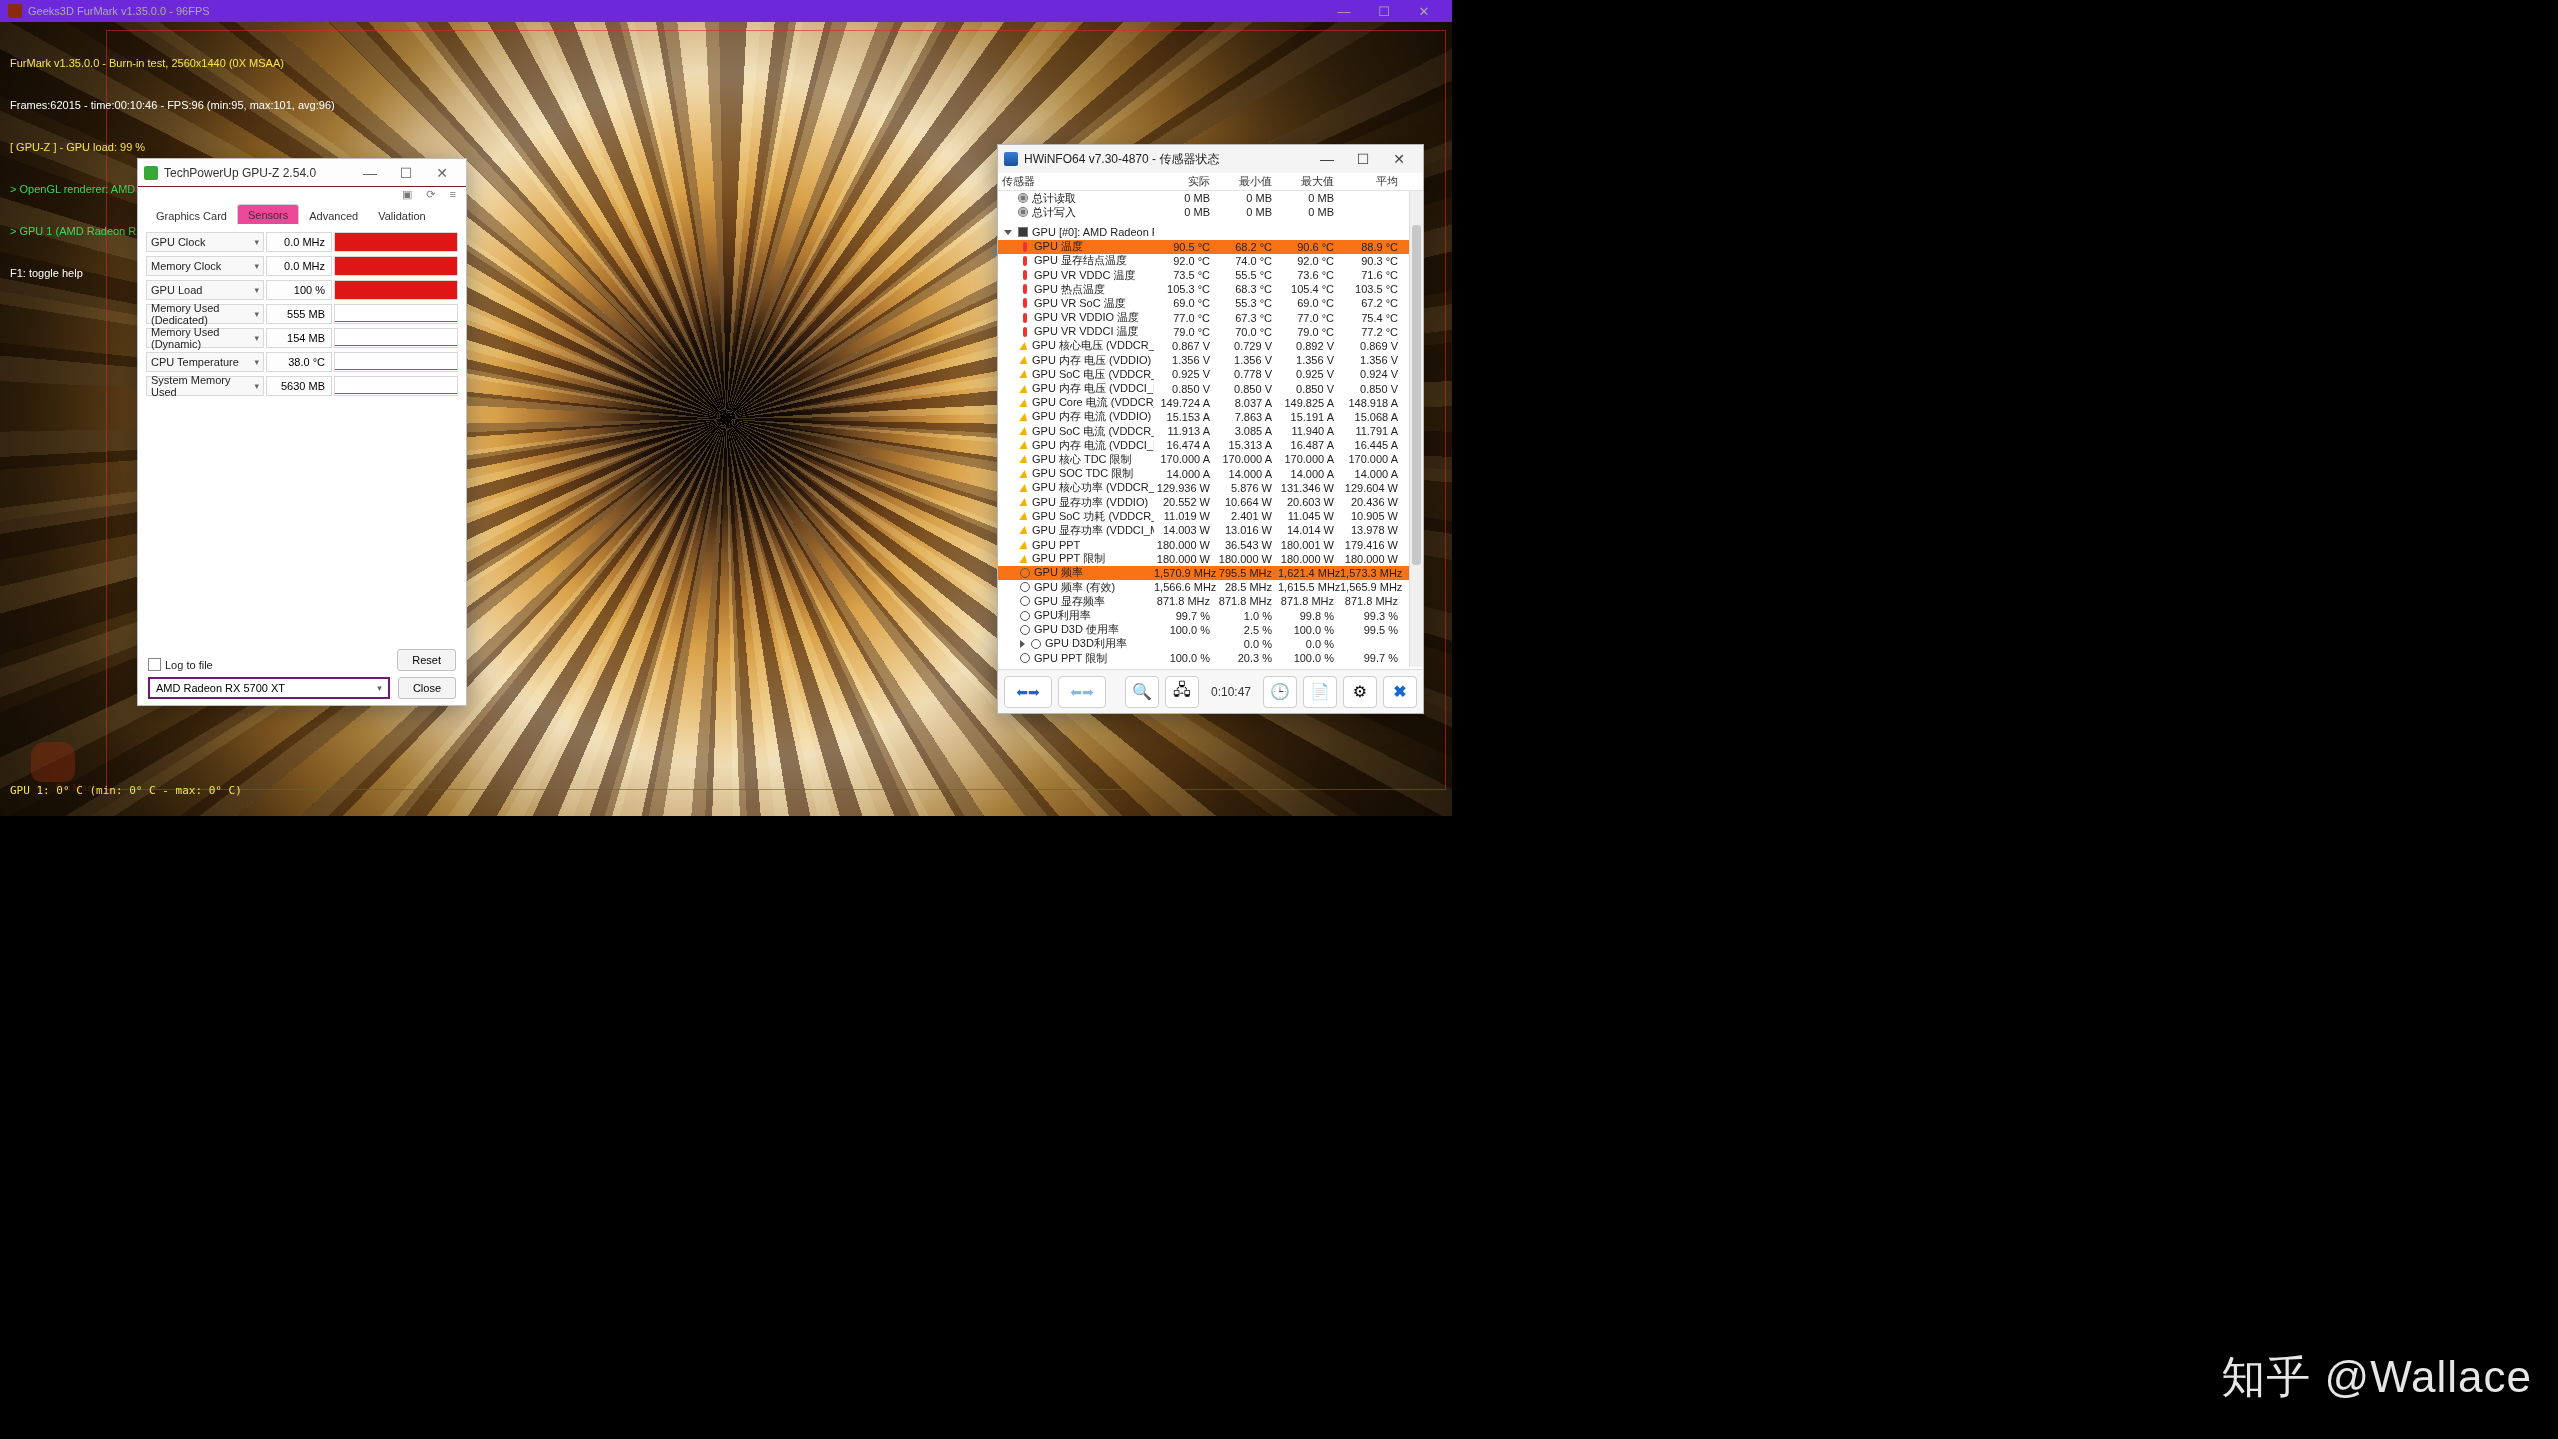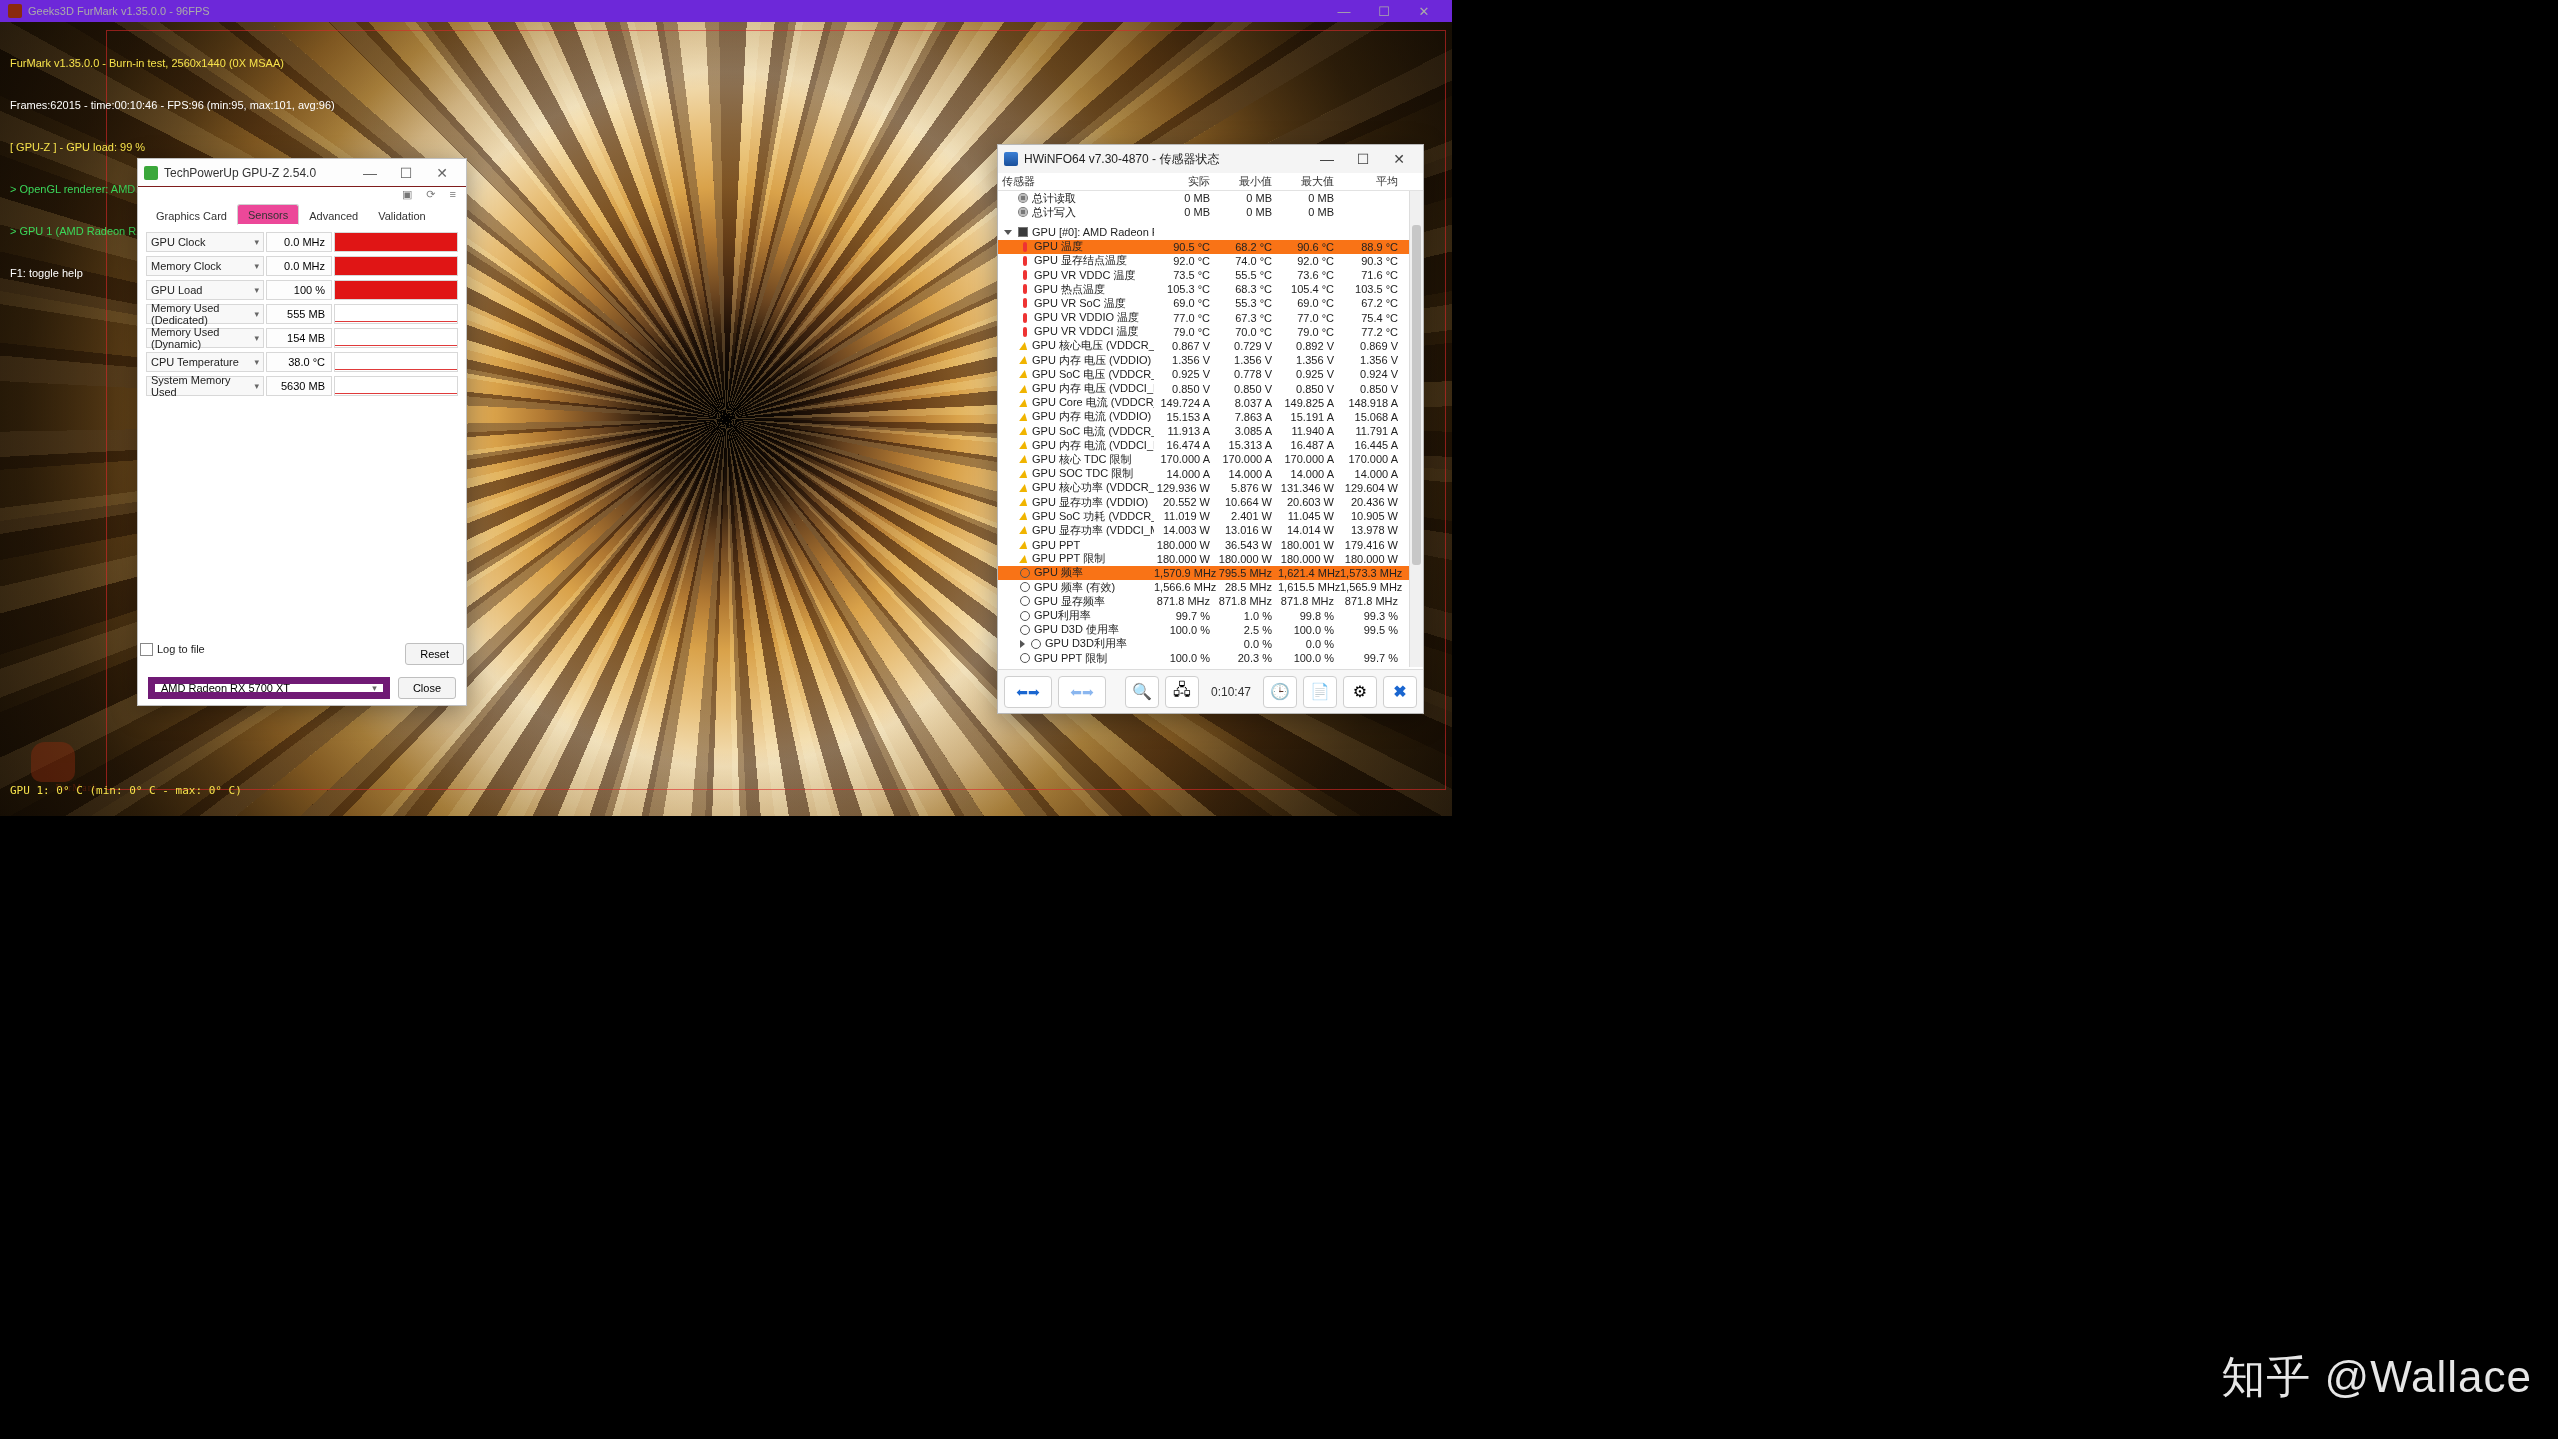--- a/index.html
+++ b/index.html
@@ -43,27 +43,27 @@
 .gpuz-tab { padding: 4px 10px 3px; cursor: pointer; }
 .gpuz-tab.active { border: 1px solid #d0d0d0; border-bottom: 1px solid #fff; background: #ec4899; border-radius: 3px 3px 0 0; }
 .gpuz-body { padding: 6px 8px 0; }
 .sensor-row { display: flex; align-items: center; height: 22px; margin-bottom: 2px; }
 .sensor-label { width: 118px; height: 20px; background: #f8f8f8; border: 1px solid #d8d8d8; font-size: 11px; color: #222; padding: 0 4px; display: flex; align-items: center; position: relative; }
 .sensor-label .dd { margin-left: auto; font-size: 9px; color: #666; }
 .sensor-val { width: 66px; height: 20px; background: #fdfdfd; border: 1px solid #d8d8d8; font-size: 11px; text-align: right; padding: 0 6px; line-height: 18px; margin-left: 2px; }
 .sensor-graph { flex: 1; height: 20px; border: 1px solid #d8d8d8; margin-left: 2px; position: relative; background: #fff; }
 .sensor-graph .fill { position: absolute; inset: 0; background: #e01515; }
 .sensor-graph .line { position: absolute; left:0; right:0; bottom:1px; height:1px; background:#e03a3a; }
-.gpuz-bottom { position: absolute; left:0; right:0; bottom: 34px; padding: 0 2px; display: flex; align-items: flex-start; height: 28px; }
+.gpuz-bottom { position: absolute; left:0; right:0; bottom: 34px; padding: 0 10px; display: flex; align-items: flex-end; height: 28px; }
 .gpuz-chk { width: 13px; height: 13px; border: 1px solid #888; margin-right: 4px; }
 .gpuz-chk-lbl { font-size: 11px; color: #222; }
 .gpuz-bottom .spacer { flex: 1; }
 .gpuz-btn { height: 22px; padding: 0 14px; font-size: 11px; border: 1px solid #bfbfbf; background: #f4f4f4; border-radius: 3px; cursor: pointer; display: flex; align-items: center; }
 .gpuz-footer { position: absolute; left:0; right:0; bottom: 6px; padding: 0 10px; display: flex; align-items: center; gap: 8px; }
-.gpuz-select { flex: 1; height: 22px; border: 7px solid #701a75; background: #fff; font-size: 11px; padding: 0 6px; display:flex; align-items:center; }
+.gpuz-select { flex: 1; height: 22px; border: 2px solid #701a75; background: #fff; font-size: 11px; padding: 0 6px; display:flex; align-items:center; }
 .gpuz-select .dd { margin-left:auto; font-size:9px; color:#666; }
 
 
 .hwi { position: absolute; top: 144px; left: 997px; width: 427px; height: 570px; background: #fff; border: 1px solid #b8b8b8; box-shadow: 0 6px 24px rgba(0,0,0,.35); }
 .hwi-titlebar { height: 28px; background: #f4f4f4; display: flex; align-items: center; padding: 0 6px; font-size: 12px; color: #222; }
 .hwi-titlebar .hicon { width: 14px; height: 14px; background: linear-gradient(#3a7fd5,#1a4f9a); border-radius: 2px; margin-right: 6px; }
 .hwi-titlebar .spacer { flex:1; }
 .hwi-titlebar .winbtn { width: 36px; text-align:center; color:#444; font-size:14px; cursor:pointer; }
 .hwi-header { display:grid; grid-template-columns: 152px 62px 62px 62px 64px 10px; font-size:11px; color:#333; height:18px; align-items:center; border-bottom:1px solid #e2e2e2; padding-left:4px; }
 .hwi-header span { text-align:right; padding-right:6px; }

